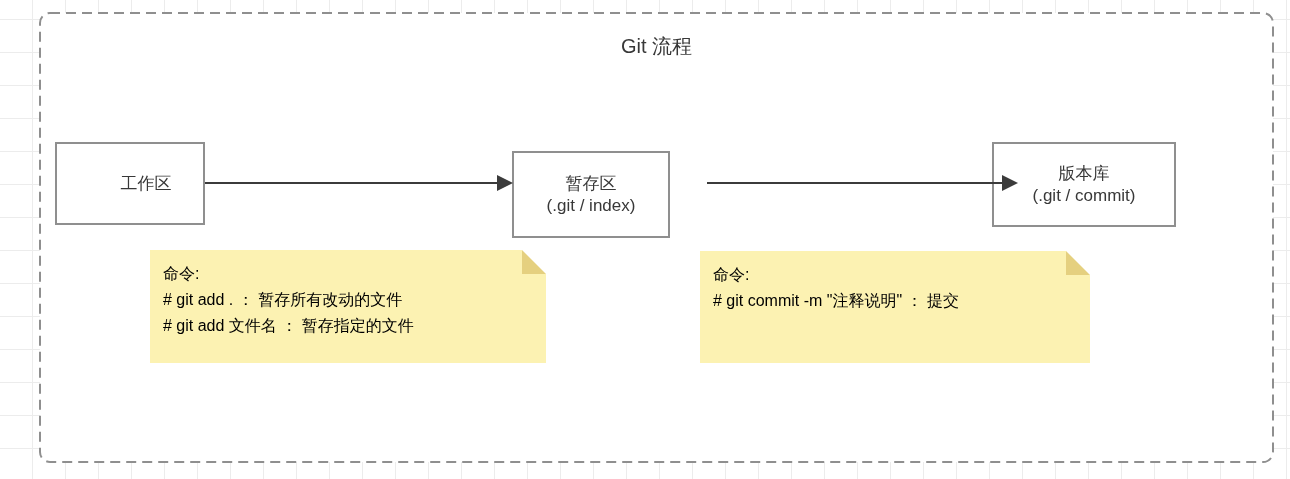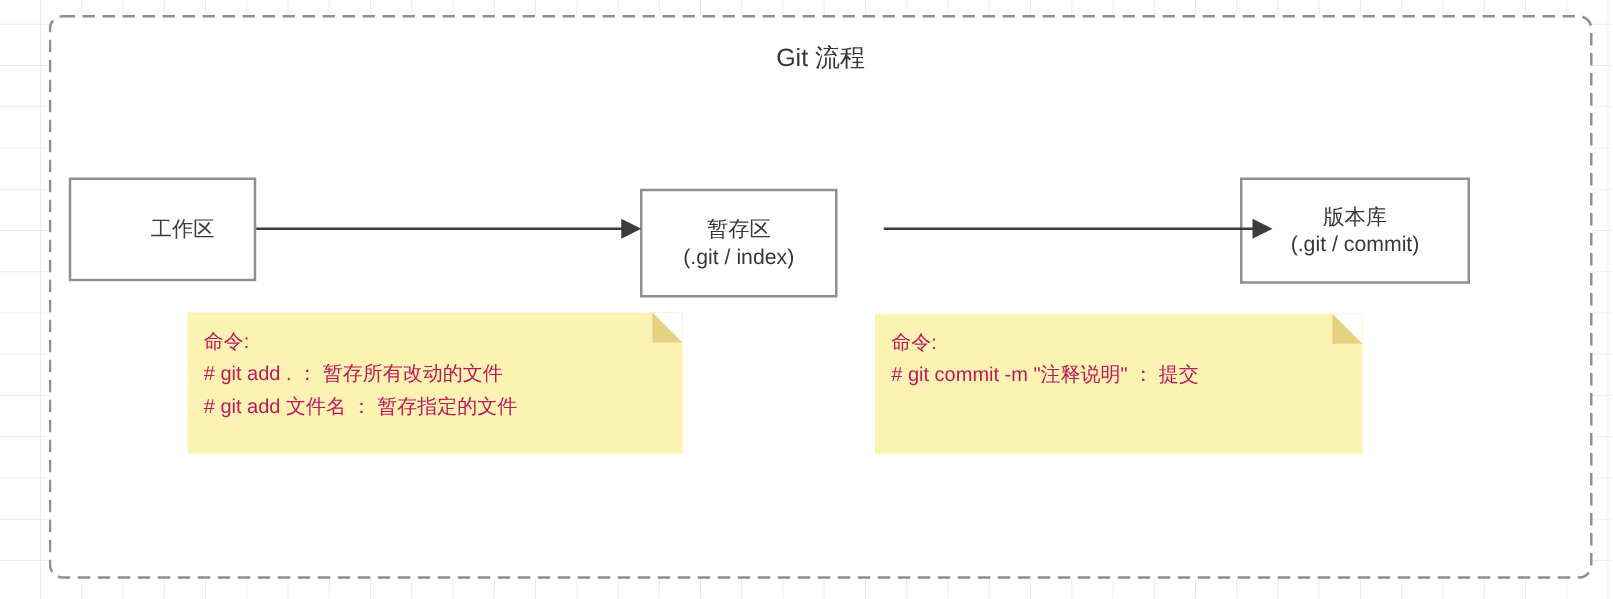--- a/index.html
+++ b/index.html
@@ -49,21 +49,21 @@
   .arrow .head {
     position: absolute; right: 0; top: 0;
     width: 0; height: 0;
     border-left: 16px solid #3b3b3b;
     border-top: 8px solid transparent;
     border-bottom: 8px solid transparent;
   }
   .note {
     position: absolute;
     background: #fcf2b2;
-    color: #be185d;
+    color: #000000;
     font-size: 16px;
     line-height: 26px;
     padding: 11px 0 0 13px;
     white-space: nowrap;
   }
   #note-add    { left: 150px; top: 250px; width: 396px; height: 113px; }
   #note-commit { left: 700px; top: 251px; width: 390px; height: 112px; }
   .fold {
     position: absolute; top: 0; right: 0;
     width: 0; height: 0;

